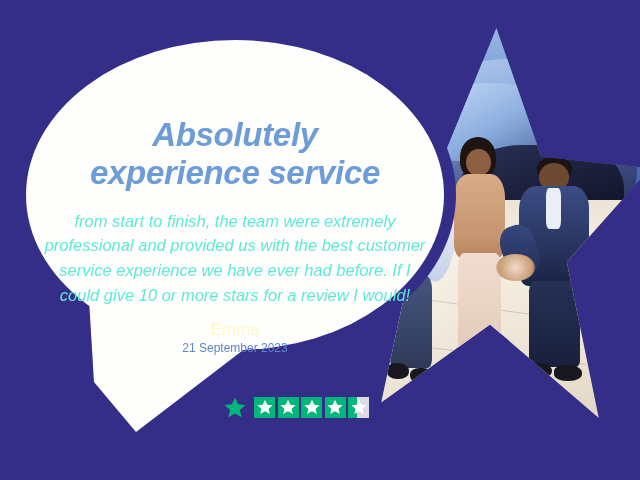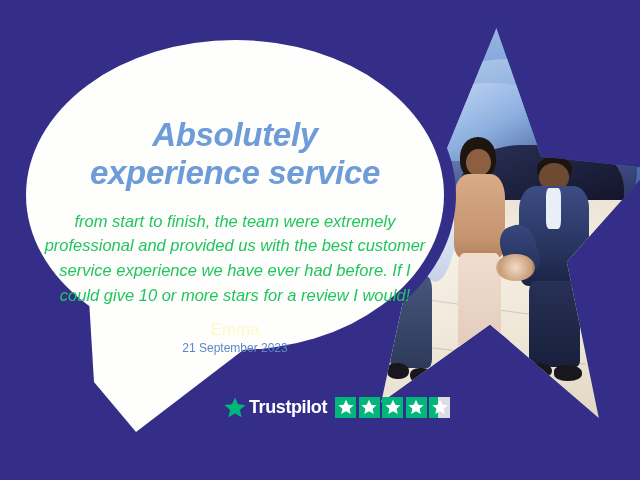--- a/index.html
+++ b/index.html
@@ -222,21 +222,21 @@
     margin: 0 0 16px 0;
     padding: 0 8px;
   }
 
   #body-text {
     font-family: "Liberation Sans", sans-serif;
     font-style: italic;
     font-weight: normal;
     font-size: 16.5px;
     line-height: 1.5;
-    color: #22c55e;
+    color: #5eead4;
     margin: 0;
     padding: 0 4px;
   }
 
   #attribution { margin-top: 13px; }
   #review-author {
     font-family: "Liberation Sans", sans-serif;
     font-weight: normal;
     font-size: 17px;
     color: #fef9c3;
@@ -372,21 +372,20 @@
       <div id="review-author">Emma</div>
       <div id="review-date">21 September 2023</div>
     </div>
   </div>
 
   <div id="trustpilot">
     <div id="tp-logo">
       <svg width="22" height="21" viewBox="0 0 22 21" xmlns="http://www.w3.org/2000/svg" aria-hidden="true">
         <polygon points="11,0.5 14.1,7.3 21.5,8.0 15.9,12.9 17.6,20.2 11,16.4 4.4,20.2 6.1,12.9 0.5,8.0 7.9,7.3" fill="#00b67a"></polygon>
       </svg>
-      <span id="tp-wordmark">Trustpilot</span>
     </div>
 
     <div id="tp-stars">
       <div class="tp-star-box">
         <svg viewBox="0 0 22 21" xmlns="http://www.w3.org/2000/svg" aria-hidden="true">
           <polygon points="11,0.5 14.1,7.3 21.5,8.0 15.9,12.9 17.6,20.2 11,16.4 4.4,20.2 6.1,12.9 0.5,8.0 7.9,7.3" fill="#ffffff"></polygon>
         </svg>
       </div>
       <div class="tp-star-box">
         <svg viewBox="0 0 22 21" xmlns="http://www.w3.org/2000/svg" aria-hidden="true">

